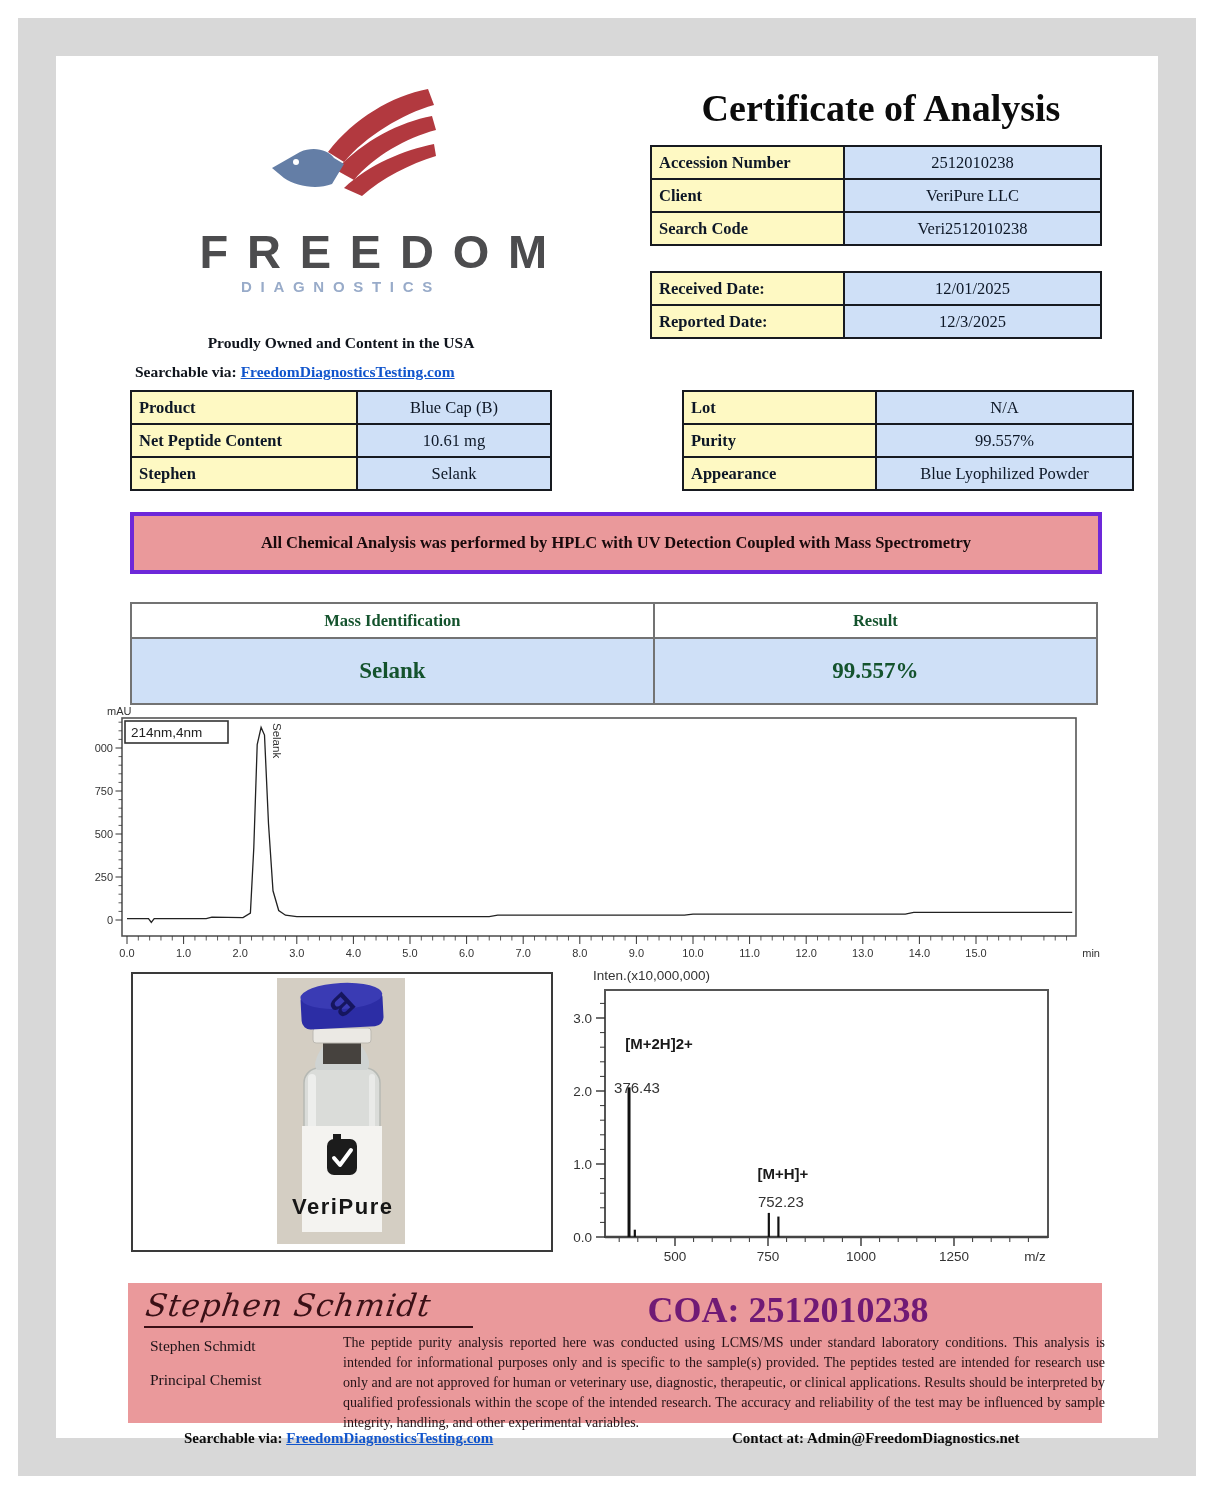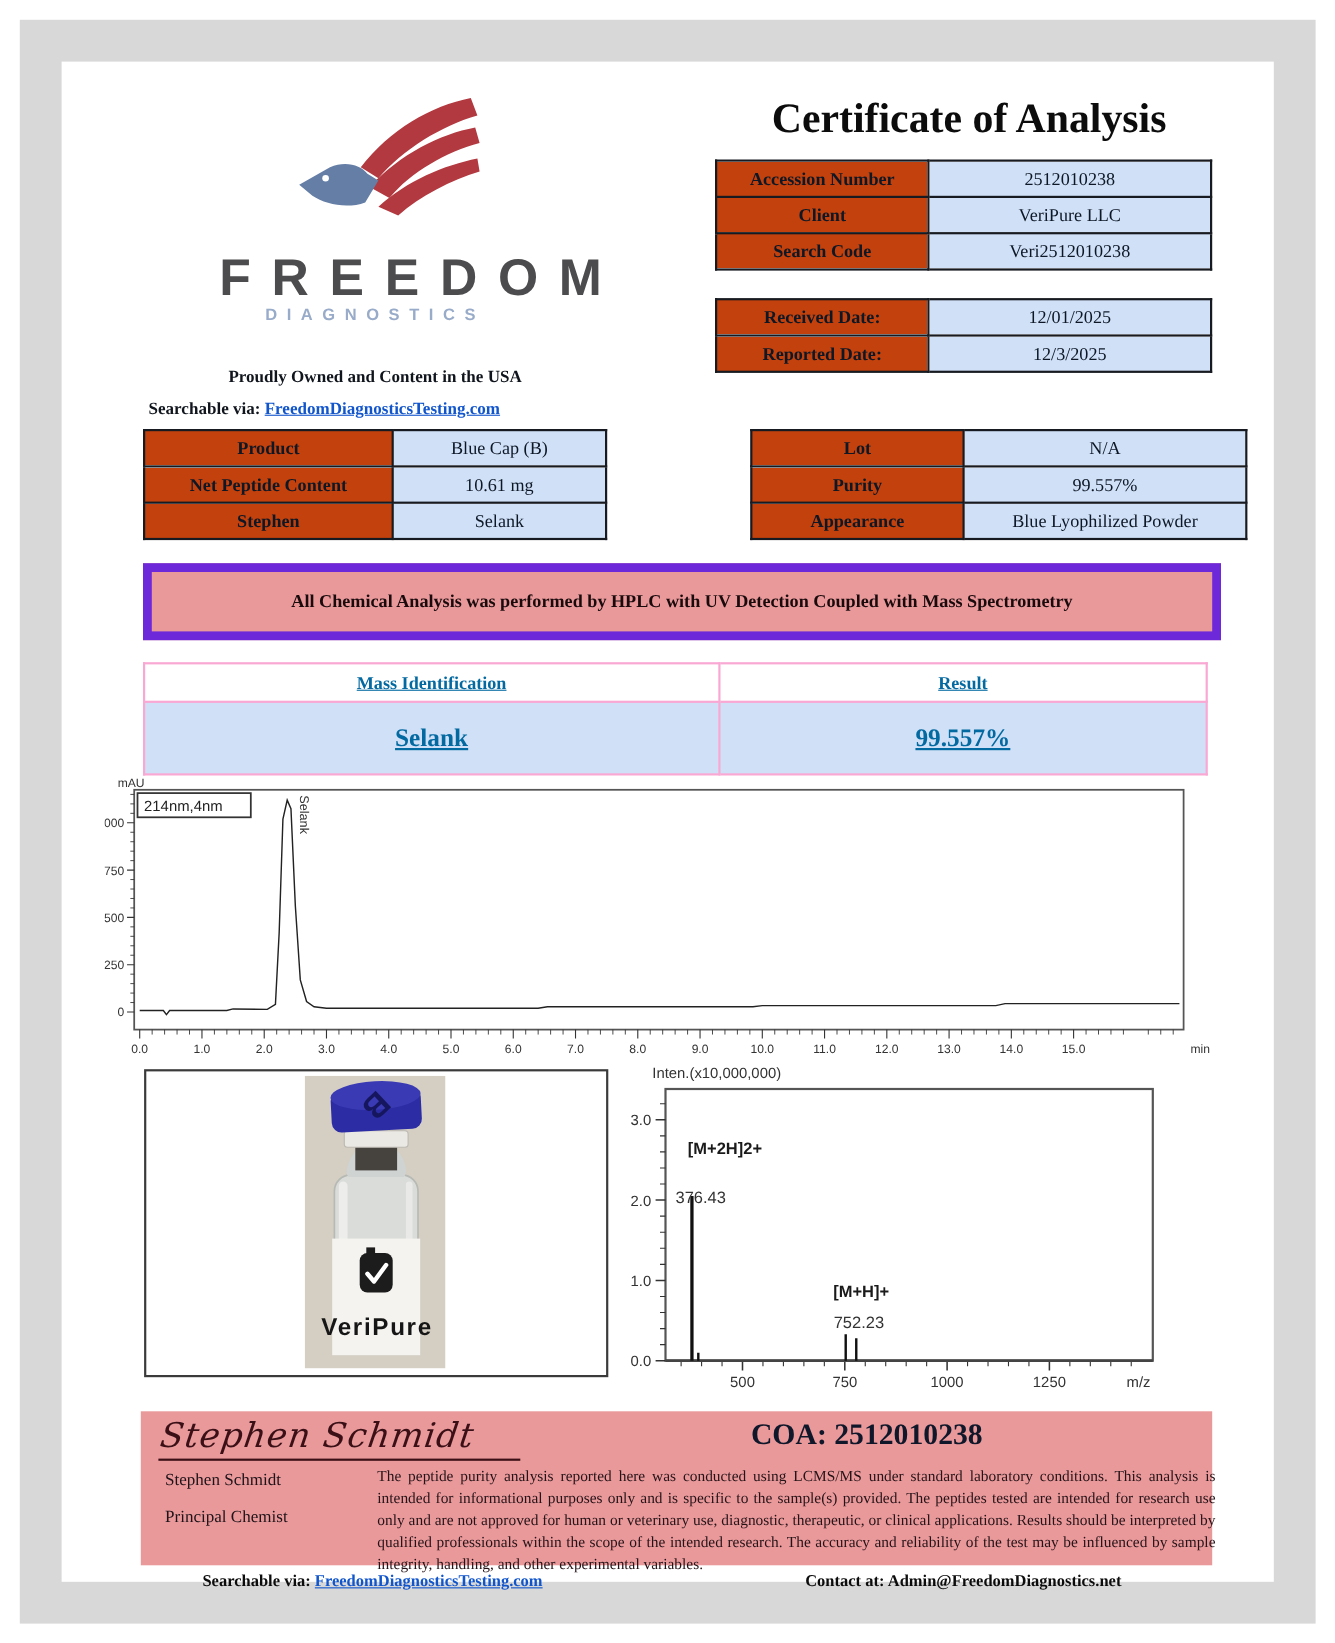--- a/index.html
+++ b/index.html
@@ -15,39 +15,39 @@
             color:#98abc9;letter-spacing:0.58em;text-align:center;margin-top:6px;}
   .tagline{font-weight:bold;font-size:15.5px;text-align:center;}
   .search-line{font-weight:bold;font-size:15.5px;}
   a.doc-link{color:#1155cc;text-decoration:underline;font-weight:bold;}
   
   .coa-title{font-weight:bold;font-size:38px;text-align:center;color:#0c0c0c;}
   
   table.info-table{position:absolute;border-collapse:collapse;table-layout:fixed;}
   table.info-table td{border:2px solid #171a20;height:31px;font-size:16.5px;
       padding:0 7px;color:#0d1726;overflow:hidden;white-space:nowrap;}
-  td.lbl{background:#c2410c;font-weight:bold;text-align:center;}
+  td.lbl{background:#fef9c3;font-weight:bold;}
   td.val{background:#cfe0f7;text-align:center;}
   
-  .banner{background:#ea999b;border:8px solid #6d28d9;display:flex;align-items:center;
+  .banner{background:#ea999b;border:4px solid #6d28d9;display:flex;align-items:center;
       justify-content:center;font-weight:bold;font-size:16.5px;color:#190a0c;text-align:center;}
   
   table.mass-table{position:absolute;border-collapse:collapse;table-layout:fixed;}
-  table.mass-table td{border:2px solid #f9a8d4;text-align:center;color:#0369a1;text-decoration:underline;}
+  table.mass-table td{border:2px solid #737373;text-align:center;color:#14532d;}
   td.mass-head{background:#ffffff;font-weight:bold;font-size:16.5px;height:31px;}
   td.mass-val{background:#cfe0f7;font-weight:bold;font-size:23px;height:62px;}
   
   .photo-box{border:2px solid #3a3a3a;background:#ffffff;}
   
   .sig-block{background:#ea999b;}
   .sig-script{font-family:"DejaVu Serif",serif;font-style:italic;font-size:31px;color:#3a1016;
       transform:skewX(-8deg);display:inline-block;letter-spacing:1px;}
   .sig-underline{display:inline-block;border-bottom:2.5px solid #3a1016;padding:0 42px 3px 2px;}
   .sig-name{font-size:15.5px;color:#1d1318;}
-  .coa-heading{font-weight:bold;font-size:27px;text-align:center;color:#0f172a;}
+  .coa-heading{font-weight:bold;font-size:36px;text-align:center;color:#701a75;}
   .disclaimer{font-size:14px;line-height:1.42;text-align:justify;color:#241317;}
   .footer-text{font-weight:bold;font-size:15px;color:#0c0c0c;}
   svg text{font-family:"Liberation Sans",sans-serif;}
 </style>
 </head>
 <body>
 
 <div class="gray-frame"></div>
 <div class="page">
 

